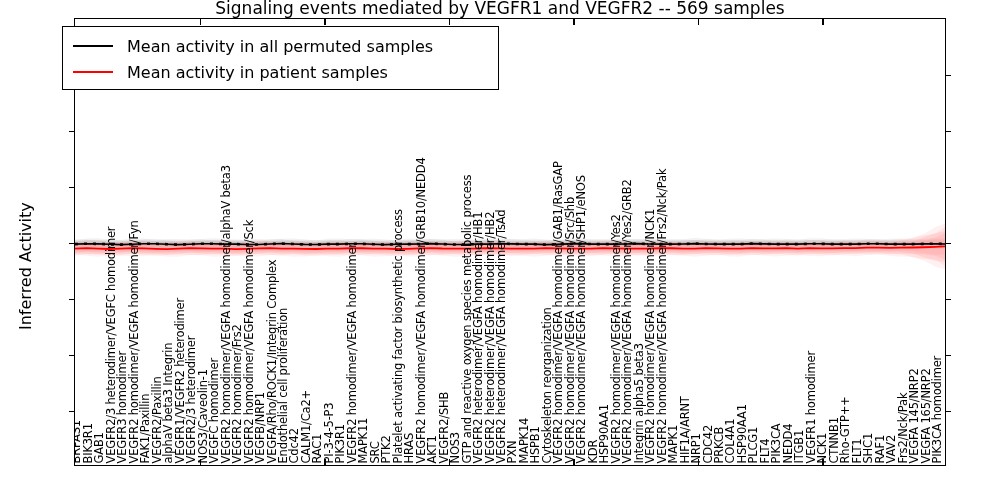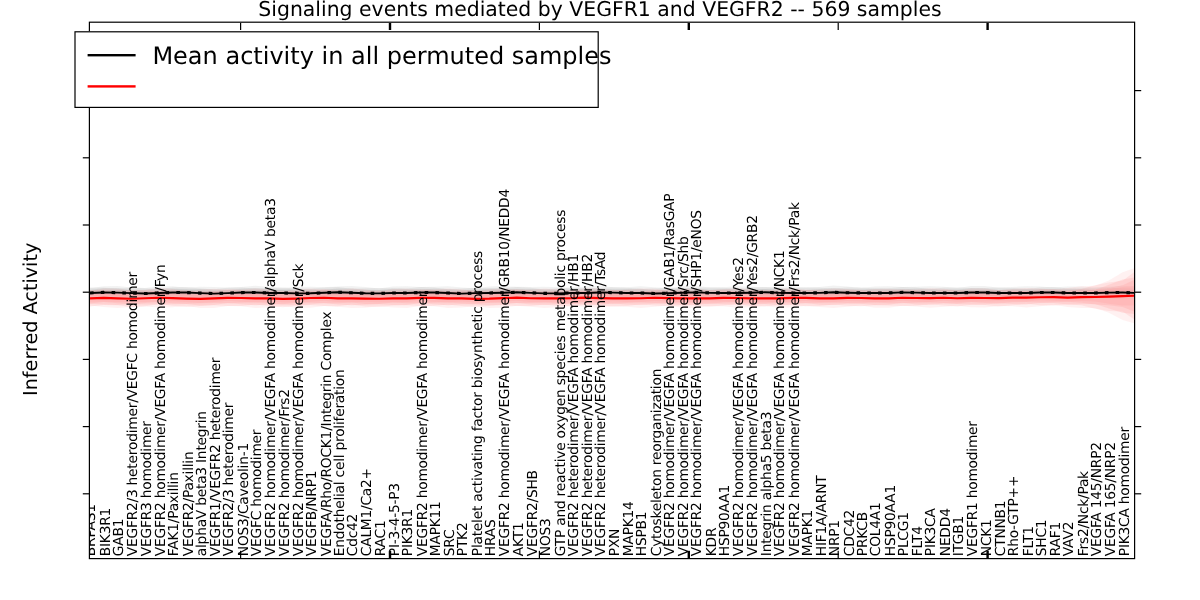--- a/index.html
+++ b/index.html
@@ -33,21 +33,21 @@
             transform:rotate(-90deg);line-height:1;letter-spacing:-0.2px;}
 
   
   #legend{position:absolute;left:62px;top:26px;width:437px;height:64px;
           border:1.6px solid #000;background:#fff;box-sizing:border-box;
           padding:6px 10px 6px 10px;z-index:40;}
   .legrow{display:flex;align-items:center;height:26px;}
   .legswatch{width:40px;height:0;border-top:2px solid #000;margin-right:14px;
              flex:0 0 40px;}
   .legswatch.red{border-top-color:#ff0000;}
-  .legtext{font-size:20px;color:#000;white-space:nowrap;}
+  .legtext{font-size:16px;color:#000;white-space:nowrap;}
 
   svg{display:block;}
 </style>
 </head>
 <body>
 
 <div id="fig">
 
   <div id="title">Signaling events mediated by VEGFR1 and VEGFR2 -- 569 samples</div>
 
@@ -184,16 +184,17 @@
       <div class="ytickmark r" style="top: 392px;"></div>
     </div>
 
   <div id="legend">
     <div class="legrow">
       <span class="legswatch"></span>
       <span class="legtext">Mean activity in all permuted samples</span>
     </div>
     <div class="legrow">
       <span class="legswatch red"></span>
+      <span class="legtext">Mean activity in patient samples</span>
     </div>
   </div>
 
 </div>
 
 </body></html>

